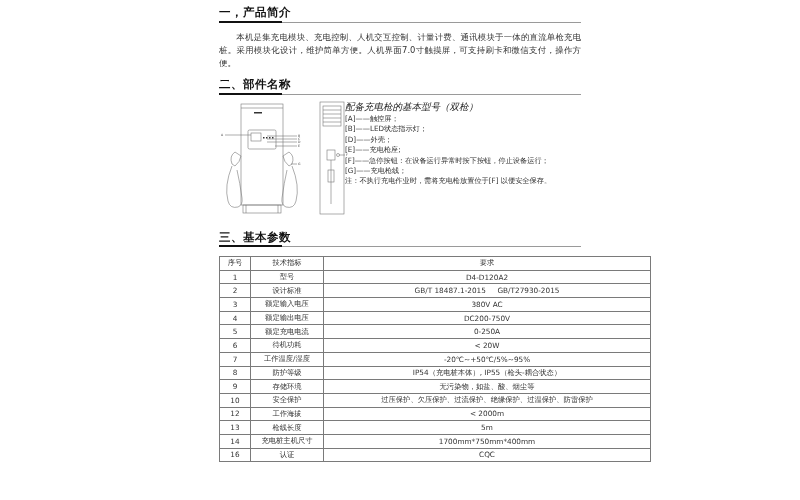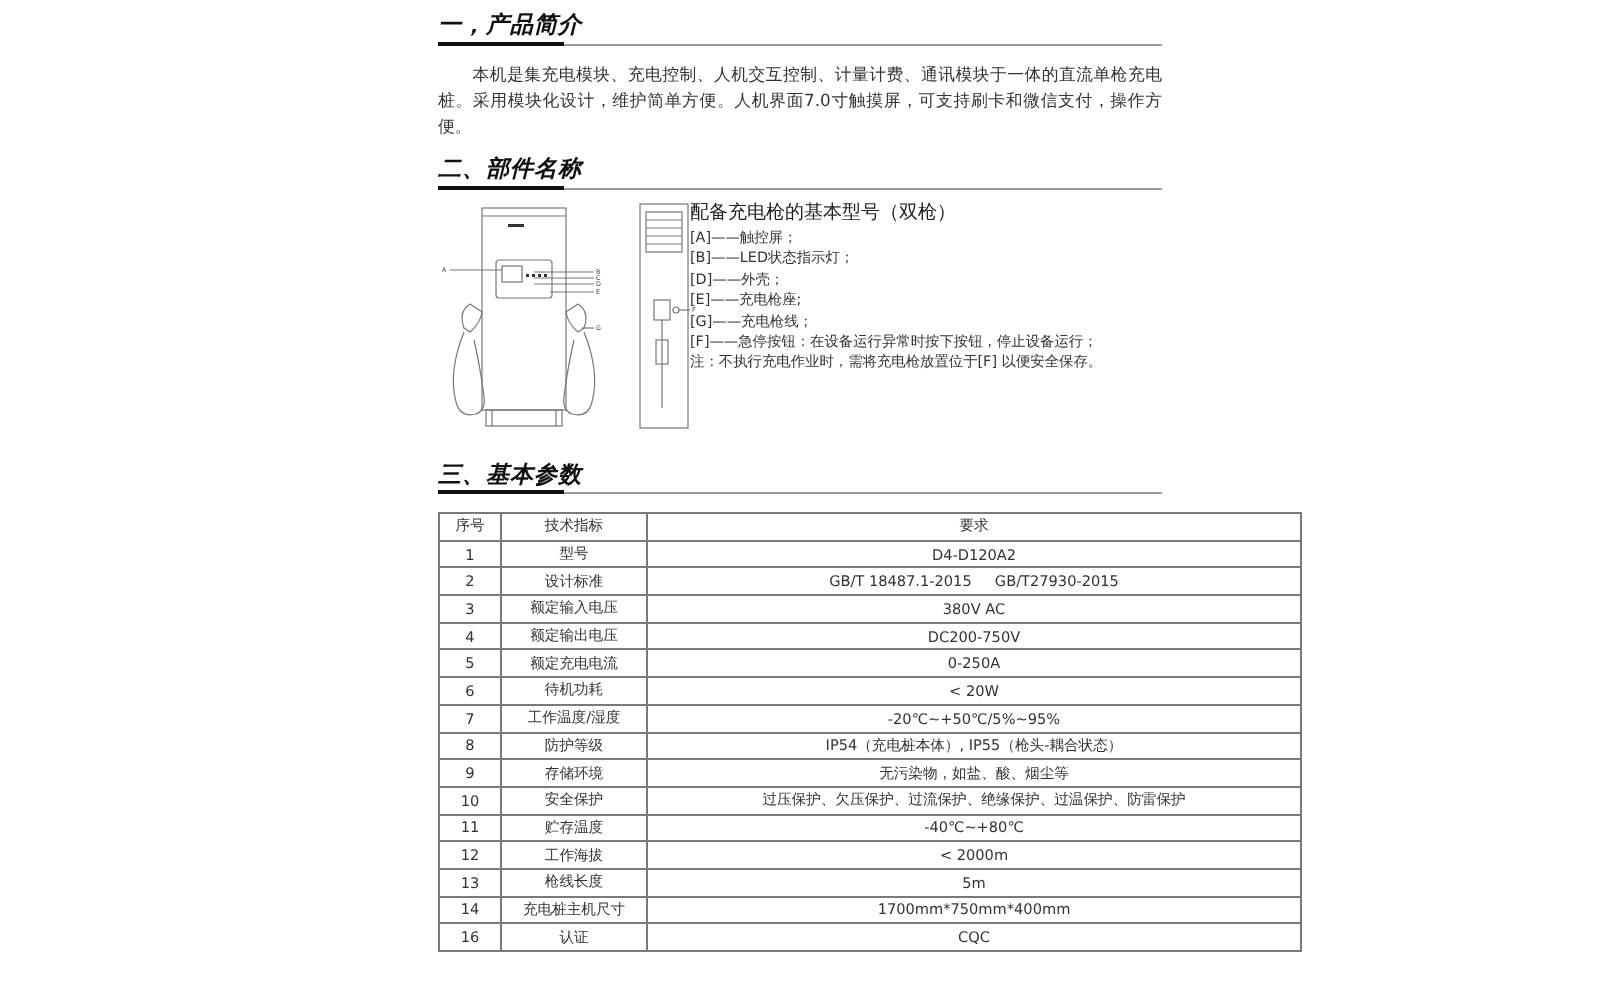--- a/index.html
+++ b/index.html
@@ -1,26 +1,26 @@
 <!DOCTYPE html>
 <html><head>
 <meta charset="utf-8">
 <style>
   html, body { margin:0; padding:0; background:#ffffff; }
   body { width:800px; height:500px; position:relative; overflow:hidden;
          font-family:"DejaVu Sans", sans-serif; color:#222; }
   .page { position:absolute; left:219px; top:0; width:362px; }
-  .h { position:absolute; left:0; font-size:11.5px; font-weight:bold; color:#111; letter-spacing:0.5px;font-style:italic; }
+  .h { position:absolute; left:0; font-size:11.5px; font-weight:bold; color:#111; letter-spacing:0.5px; }
   .h-line { position:absolute; left:0; width:362px; height:1px; background:#9a9a9a; }
   .h-line .thick { position:absolute; left:0; top:-1px; width:63px; height:2px; background:#111; }
   .para { position:absolute; left:0; top:31px; width:362px; font-size:8.4px; line-height:13px; color:#333; text-align:justify; }
   .para .indent { display:inline-block; width:17px; }
   .diagram { position:absolute; left:0; top:100px; width:130px; height:118px; }
   .legend { position:absolute; left:126px; top:101px; width:240px; font-size:7.2px; line-height:10.4px; color:#333; }
-  .legend .title { font-size:9.5px; line-height:12px; margin-bottom:1px; color:#222; }
+  .legend .title { font-size:9.5px; line-height:12px; margin-bottom:1px; color:#222;font-style:italic; }
   table.spec { position:absolute; left:0; top:256px; width:432px; border-collapse:collapse; font-size:7.3px; color:#333; }
   table.spec td { border:1px solid #7a7a7a; height:12.7px; padding:0; text-align:center; white-space:nowrap; }
   table.spec col.c1 { width:31px; } table.spec col.c2 { width:73px; }
 </style>
 </head>
 <body>
 
 <div class="page">
 
   <div class="h" style="top:5px;">一，产品简介</div>
@@ -88,22 +88,22 @@
       <text x="127" y="56">F</text>
     </g>
   </svg>
 
   <div class="legend">
     <div class="title">配备充电枪的基本型号（双枪）</div>
     <div>[A]——触控屏；</div>
     <div>[B]——LED状态指示灯；</div>
     <div>[D]——外壳；</div>
     <div>[E]——充电枪座;</div>
+    <div>[F]——急停按钮：在设备运行异常时按下按钮，停止设备运行；</div>
     <div>[G]——充电枪线；</div>
-    <div>[F]——急停按钮：在设备运行异常时按下按钮，停止设备运行；</div>
     <div>注：不执行充电作业时，需将充电枪放置位于[F] 以便安全保存。</div>
   </div>
 
   <div class="h" style="top:230px;">三、基本参数</div>
   <div class="h-line" style="top:246px;">
       <div class="thick"></div>
     </div>
 
   <table class="spec">
     <colgroup>
@@ -161,25 +161,20 @@
           <td>9</td>
           <td>存储环境</td>
           <td>无污染物，如盐、酸、烟尘等</td>
         </tr>
       <tr>
           <td>10</td>
           <td>安全保护</td>
           <td>过压保护、欠压保护、过流保护、绝缘保护、过温保护、防雷保护</td>
         </tr>
       <tr>
-          <td>11</td>
-          <td>贮存温度</td>
-          <td>-40℃~+80℃</td>
-        </tr>
-      <tr>
           <td>12</td>
           <td>工作海拔</td>
           <td>&lt; 2000m</td>
         </tr>
       <tr>
           <td>13</td>
           <td>枪线长度</td>
           <td>5m</td>
         </tr>
       <tr>

